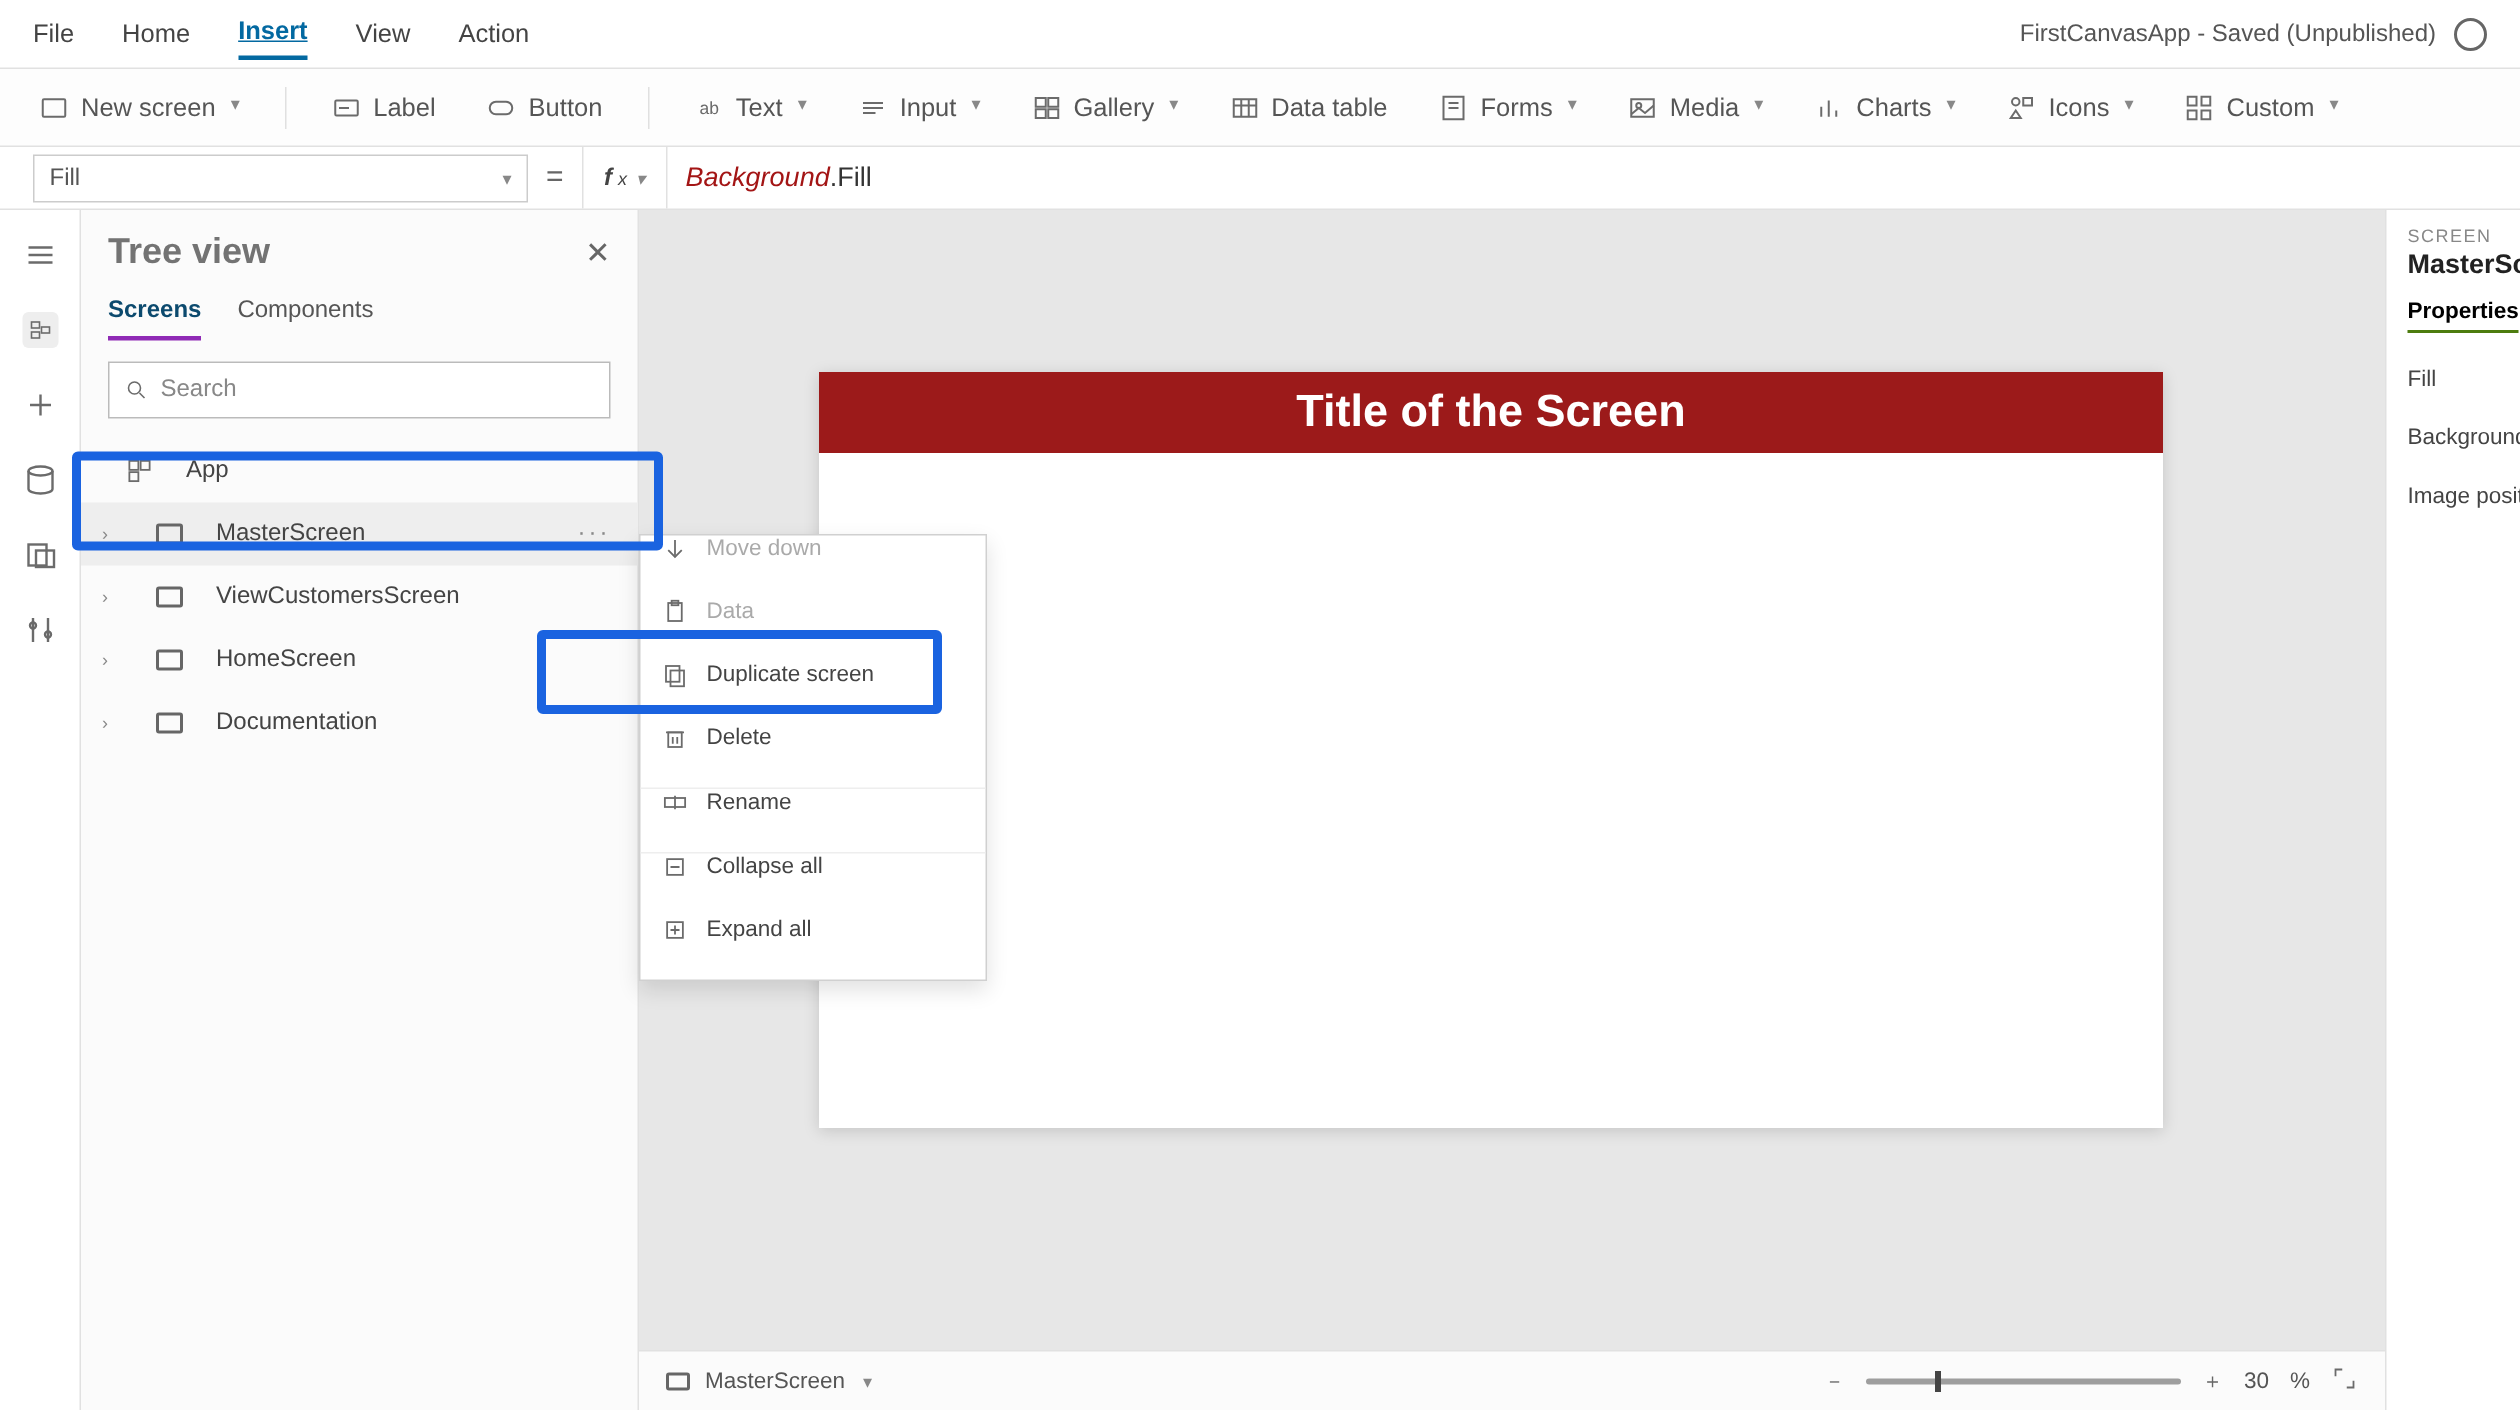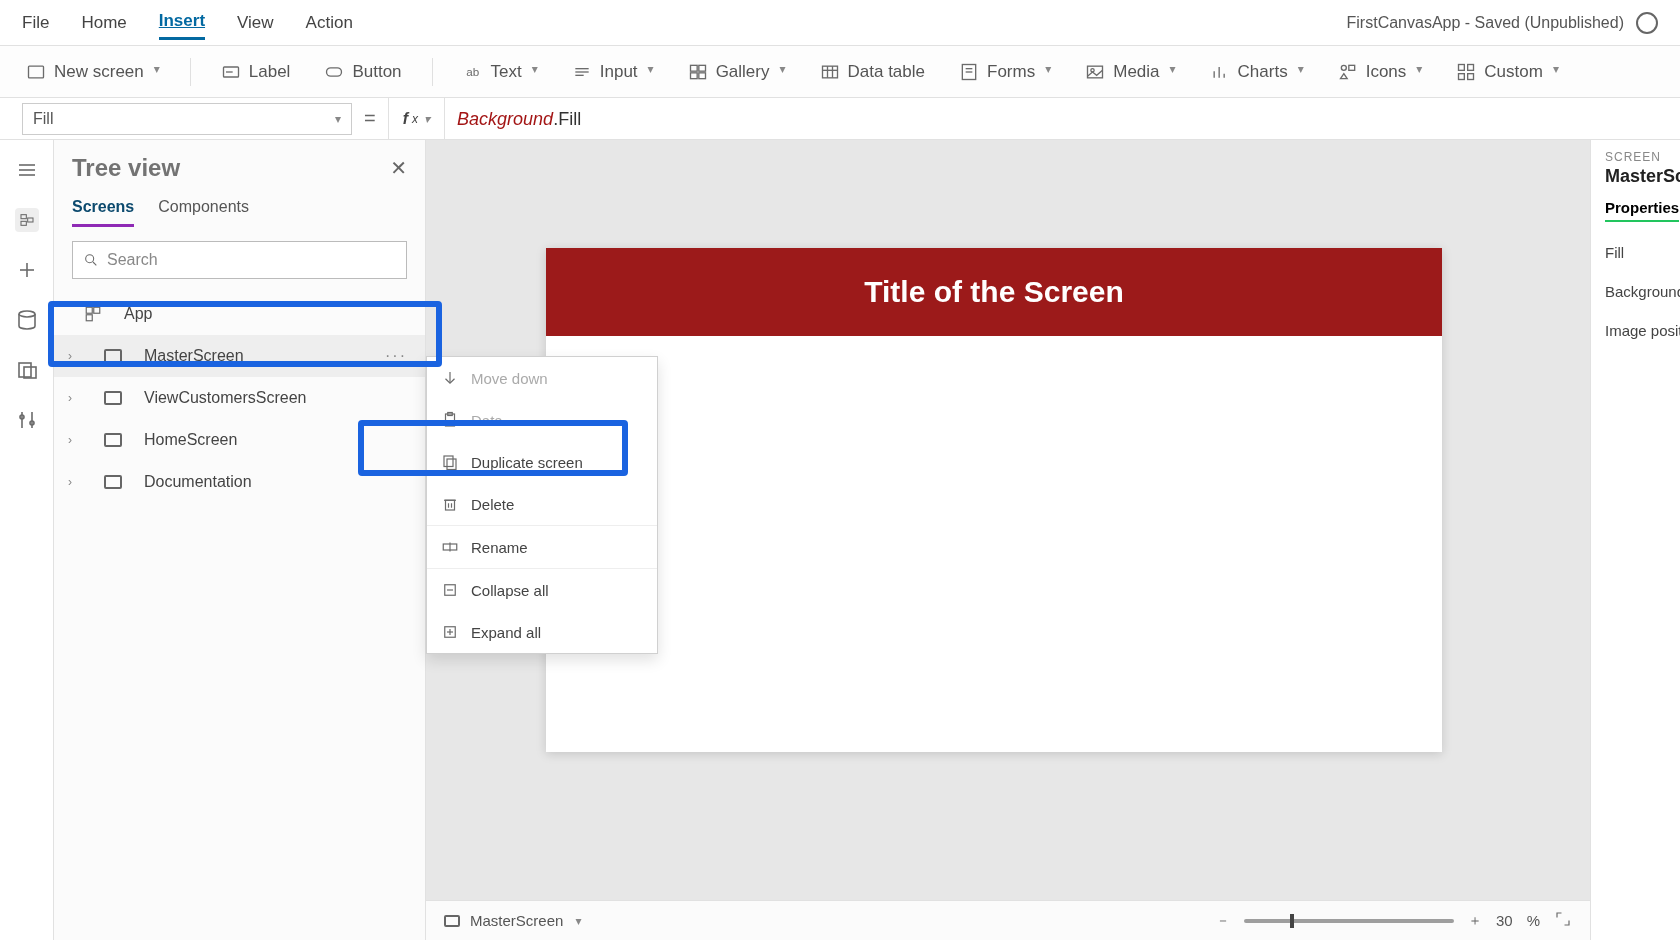--- a/index.html
+++ b/index.html
@@ -221,21 +221,20 @@
     width: 232px;
     background:#fff;
     border:1px solid #d0d0d0;
     box-shadow: 0 6px 14px rgba(0,0,0,0.12);
     z-index:5;
     font-size:15px;
   }
   .context-menu .cm-item {
     height:42px;
     display:flex;
-    align-items:center;
     gap:12px;
     padding: 0 14px;
     color:#444;
     cursor:pointer;
   }
   .context-menu .cm-item .cm-icon { width:18px; height:18px; display:inline-block;}
   .context-menu .cm-item.disabled { color:#aaa; cursor:default;}
   .context-menu hr { border:none; border-top:1px solid #eee; margin:0;}
   
   
@@ -248,21 +247,21 @@
   .canvas {
     position:absolute;
     left: 120px;
     top: 108px;
     width: 896px;
     height: 504px;
     background:#fff;
     box-shadow: 0 2px 10px rgba(0,0,0,0.15);
   }
   .canvas .title-bar {
-    height: 88px;
+    height: 54px;
     background:#9c1a1a;
     color:#fff;
     font-size:30px;
     font-weight:700;
     display:flex;
     align-items:center;
     justify-content:center;
   }
 
   
@@ -293,21 +292,21 @@
   .props {
     width: 90px;
     border-left:1px solid #e1e1e1;
     background:#fff;
     padding: 10px 10px 10px 14px;
     overflow:hidden;
     white-space:nowrap;
   }
   .props .p-small { font-size:12px; color:#888; letter-spacing:1px;}
   .props .p-title { font-size:18px; font-weight:600; color:#222; margin-top:2px;}
-  .props .p-tab { margin-top:12px; font-size:15px; font-weight:600; color:#000; border-bottom:2px solid #22c55e; display:inline-block; padding-bottom:4px;}
+  .props .p-tab { margin-top:12px; font-size:15px; font-weight:600; color:#000; border-bottom:2px solid #4d7c0f; display:inline-block; padding-bottom:4px;}
   .props .p-row { margin-top:22px; font-size:15px; color:#444;}
 
   
   svg { stroke:#6b6b6b; fill:none; stroke-width:1.6; }
 
   .stetho {
     width:22px;height:22px;border:2px solid #666;border-radius:50%;position:relative;margin-left:12px;
   }
 </style>
 </head>

